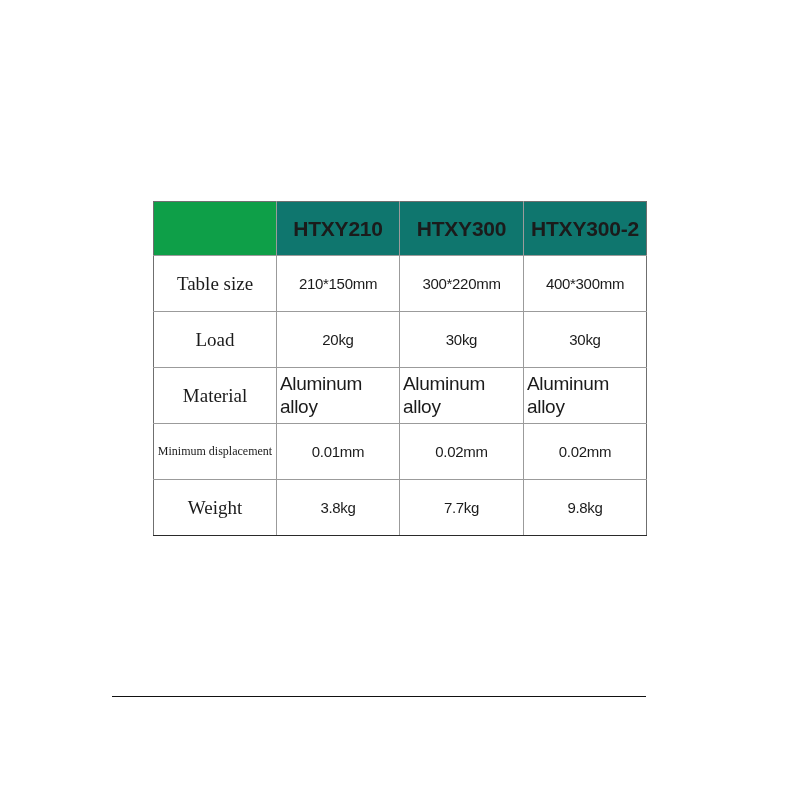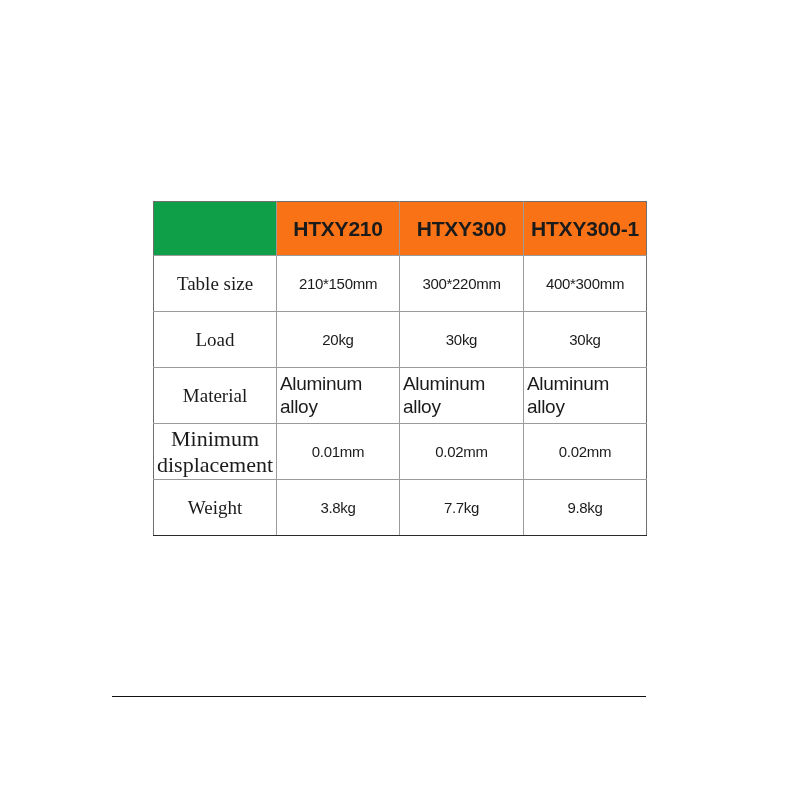--- a/index.html
+++ b/index.html
@@ -70,21 +70,21 @@
   table.spec-table tr th:last-child {
     border-right-color: #6f6f6f;
   }
   table.spec-table tr:last-child td {
     border-bottom-color: #2a2a2a;
     border-bottom-width: 1px;
   }
 
   
   thead th {
-    background: #f97316;
+    background: #0f766e;
     color: #ffffff;
     font-weight: bold;
     font-size: 21px;
     height: 54px;
     border-color: #0e9f48;
     letter-spacing: -0.2px;
   }
   thead th.corner-blank {
     background: #0e9f48;
   }
@@ -92,21 +92,21 @@
   
   tbody tr { height: 56px; }
 
   td.row-label {
     font-size: 19px;
     line-height: 1.15;
     white-space: normal;
     font-family: Liberation Serif, serif;
   }
   td.row-label.small {
-    font-size: 22px;
+    font-size: 12px;
   }
   td.value {
     font-size: 15px;
     line-height: 1.15;
     letter-spacing: -0.3px;
   }
   td.value.wrapval {
     font-size: 19px;
     line-height: 1.2;
   }
@@ -126,21 +126,21 @@
       <col class="c0">
         <col class="c1">
         <col class="c2">
         <col class="c3">
     </colgroup>
     <thead>
       <tr>
         <th class="corner-blank"></th>
         <th>HTXY210</th>
         <th>HTXY300</th>
-        <th>HTXY300-1</th>
+        <th>HTXY300-2</th>
       </tr>
     </thead>
     <tbody>
 
       <tr>
         <td class="row-label">Table size</td>
         <td class="value">210*150mm</td>
         <td class="value">300*220mm</td>
         <td class="value">400*300mm</td>
       </tr>

